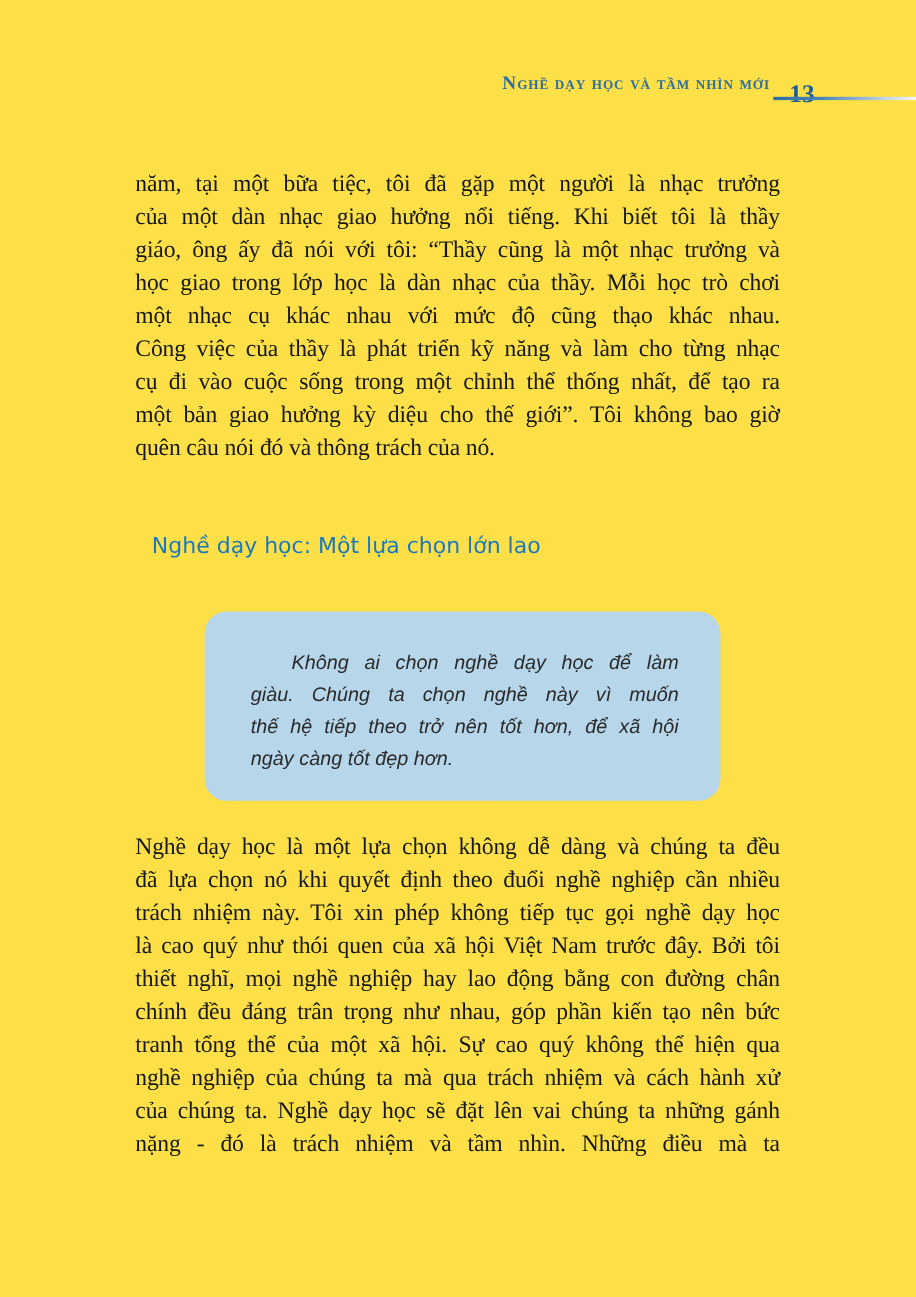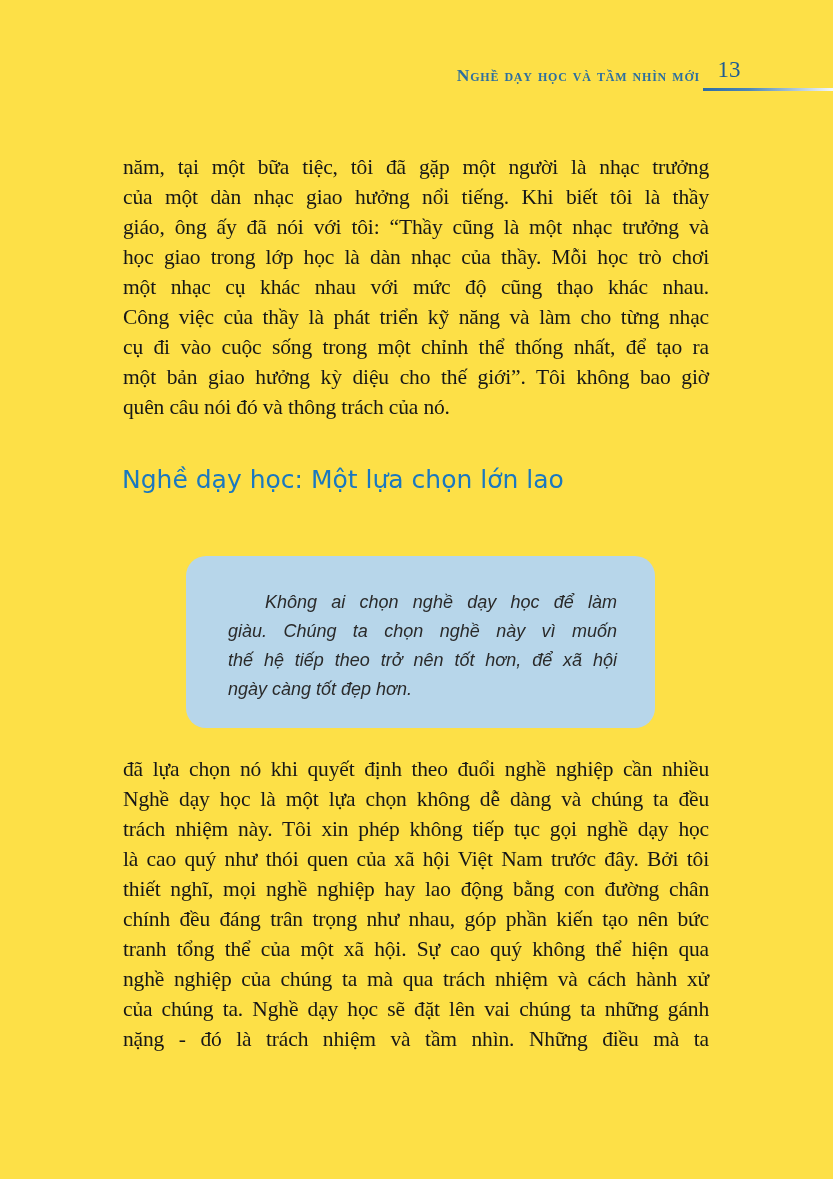--- a/index.html
+++ b/index.html
@@ -24,26 +24,26 @@
     font-family: "Liberation Serif", serif;
     font-variant: small-caps;
     font-weight: 600;
     font-size: 17.5px;
     letter-spacing: 0.8px;
     color: var(--header-blue, #2e6f9f);
     white-space: nowrap;
   }
   .header-num {
     position: absolute;
-    top: 57px;
+    top: 73px;
     left: 708px;
     width: 42px;
     text-align: center;
     font-family: "Liberation Serif", serif;
-    font-weight: normal;
+    font-weight: bold;
     font-size: 23px;
     color: var(--page-number-blue, #1d5c95);
   }
   .header-rule {
     position: absolute;
     top: 88px;
     left: 703px;
     right: 0;
     height: 3px;
     background: linear-gradient(to right, #2d6da6 0%, #4d86b5 35%, #9dbcd4 65%, #d9e5ee 88%, #f4f8fb 100%);
@@ -70,24 +70,24 @@
     text-align-last: left;
   }
   .p1 { top: 152px; }
   .p2 { top: 754px; }
 
   
   .heading {
     position: absolute;
     top: 462px;
     left: 122px;
-    margin: 0;
+    margin: 16px;
     font-family: "DejaVu Sans", sans-serif;
     font-weight: 500;
-    font-size: 25px;
+    font-size: 20px;
     line-height: 36px;
     color: var(--heading-blue, #1a78c0);
   }
 
   
   .quote-box {
     position: absolute;
     top: 556px;
     left: 186px;
     width: 469px;
@@ -142,22 +142,22 @@
   <div class="quote-box">
     <div class="quote-text">
         <div class="tline">Không ai chọn nghề dạy học để làm</div>
         <div class="tline">giàu. Chúng ta chọn nghề này vì muốn</div>
         <div class="tline">thế hệ tiếp theo trở nên tốt hơn, để xã hội</div>
         <div class="tline">ngày càng tốt đẹp hơn.</div>
       </div>
   </div>
 
   <div class="para p2">
+      <div class="tline">Nghề dạy học là một lựa chọn không dễ dàng và chúng ta đều</div>
       <div class="tline">đã lựa chọn nó khi quyết định theo đuổi nghề nghiệp cần nhiều</div>
-      <div class="tline">Nghề dạy học là một lựa chọn không dễ dàng và chúng ta đều</div>
       <div class="tline">trách nhiệm này. Tôi xin phép không tiếp tục gọi nghề dạy học</div>
       <div class="tline">là cao quý như thói quen của xã hội Việt Nam trước đây. Bởi tôi</div>
       <div class="tline">thiết nghĩ, mọi nghề nghiệp hay lao động bằng con đường chân</div>
       <div class="tline">chính đều đáng trân trọng như nhau, góp phần kiến tạo nên bức</div>
       <div class="tline">tranh tổng thể của một xã hội. Sự cao quý không thể hiện qua</div>
       <div class="tline">nghề nghiệp của chúng ta mà qua trách nhiệm và cách hành xử</div>
       <div class="tline">của chúng ta. Nghề dạy học sẽ đặt lên vai chúng ta những gánh</div>
       <div class="tline">nặng - đó là trách nhiệm và tầm nhìn. Những điều mà ta</div>
     </div>
 

